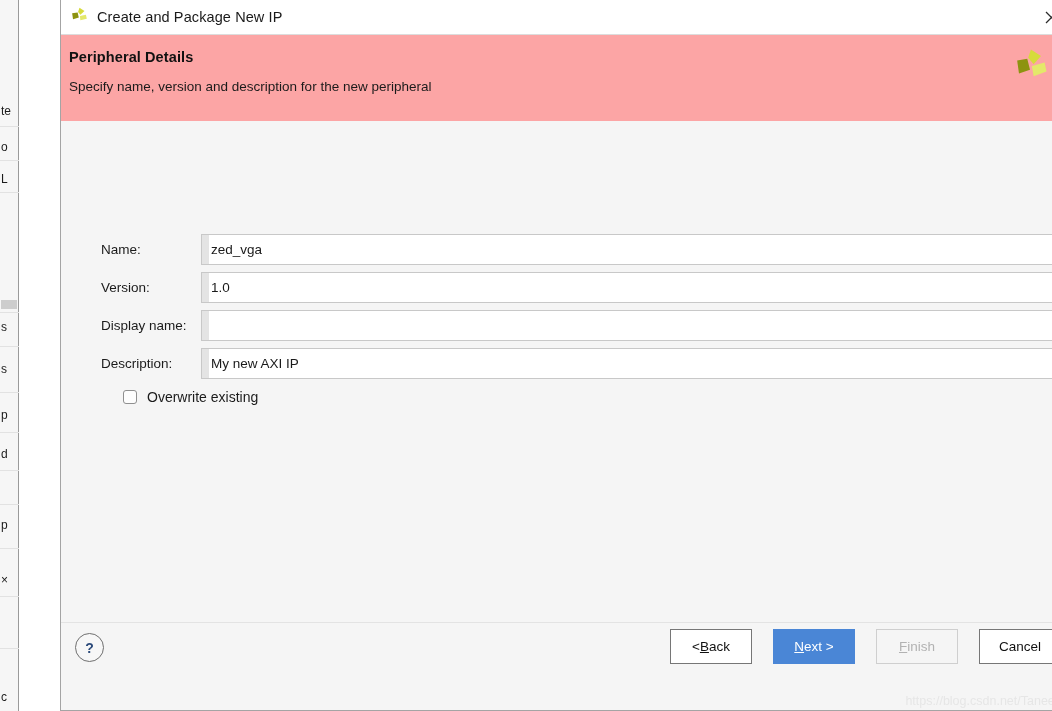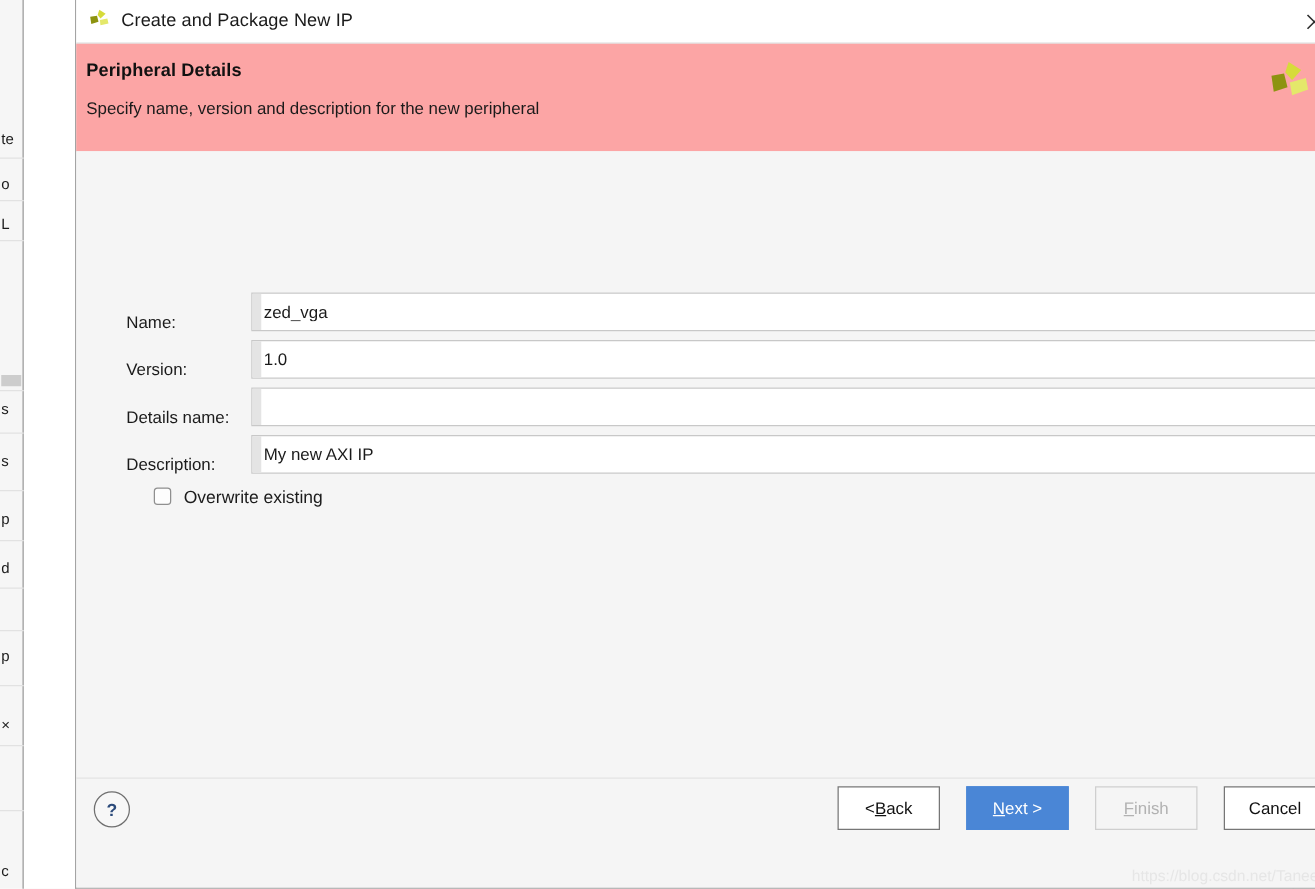--- a/index.html
+++ b/index.html
@@ -113,21 +113,21 @@
     position: relative;
     background: #f5f5f5;
   }
 
   .form {
     position: absolute;
     left: 40px; top: 113px;
     width: 940px;
   }
   .row {
-    display: flex; align-items: flex-end;
+    display: flex; align-items: center;
     height: 31px;
     margin-bottom: 7px;
   }
   .row .lbl {
     width: 100px; flex: 0 0 100px;
     font-size: 13.5px; color: #1b1b1b;
   }
 
   
   .field {
@@ -344,21 +344,21 @@
             <svg width="17" height="17" viewBox="0 0 17 17">
               <circle cx="8.5" cy="8.5" r="8" fill="#bcbcbc"></circle>
               <line x1="5" y1="5" x2="12" y2="12" stroke="#fff" stroke-width="1.7"></line>
               <line x1="12" y1="5" x2="5" y2="12" stroke="#fff" stroke-width="1.7"></line>
             </svg>
           </span>
         </div>
       </div>
 
       <div class="row">
-        <span class="lbl">Details name:</span>
+        <span class="lbl">Display name:</span>
         <div class="field normal">
           <span class="lgutter"></span>
             <span class="rgutter"></span>
           <span class="clear-btn">
             <svg width="17" height="17" viewBox="0 0 17 17">
               <circle cx="8.5" cy="8.5" r="8" fill="#bcbcbc"></circle>
               <line x1="5" y1="5" x2="12" y2="12" stroke="#fff" stroke-width="1.7"></line>
               <line x1="12" y1="5" x2="5" y2="12" stroke="#fff" stroke-width="1.7"></line>
             </svg>
           </span>

